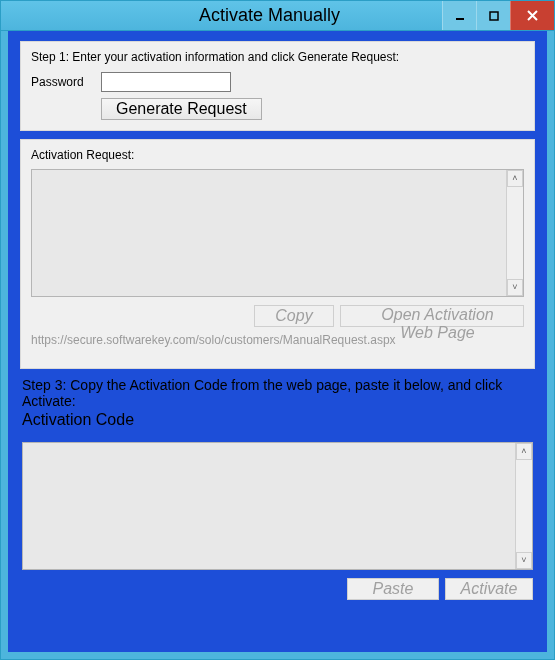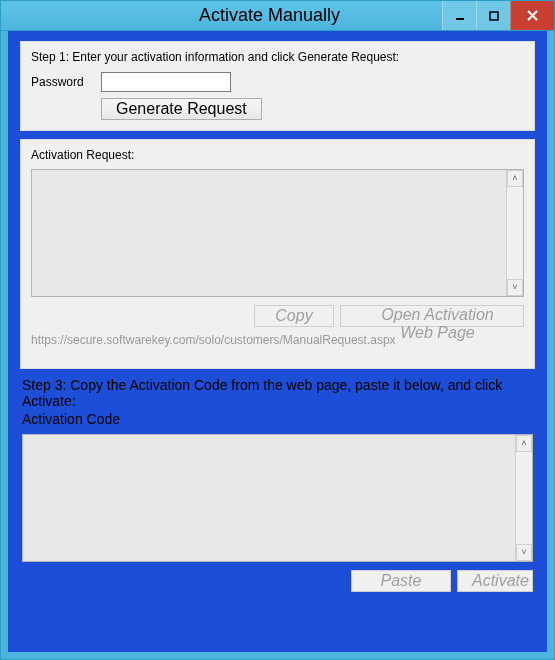--- a/index.html
+++ b/index.html
@@ -170,22 +170,22 @@
     font-size: 12px;
     color: #9a9a9a;
     margin-top: 6px;
     margin-bottom: 13px;
   }
   .step3-label {
     font-size: 14px;
     margin-bottom: 2px;
   }
   .sub-label {
-    font-size: 14px;
-    margin-bottom: 7px;
+    font-size: 16px;
+    margin-bottom: 13px;
   }
 </style>
 </head>
 <body>
 
 <div class="win">
 
   <div class="titlebar">
     <div class="title">Activate Manually</div>
     <div class="win-controls">
@@ -248,19 +248,19 @@
 
       <div class="multiline-wrap tall">
         <div class="multiline-body"></div>
         <div class="vscroll">
           <div class="scroll-arrow">˄</div>
           <div class="scroll-arrow">˅</div>
         </div>
       </div>
 
       <div class="btn-row">
-        <button class="btn disabled" style="width:100px;">Paste</button>
-        <button class="btn disabled" style="width:76px;">Activate</button>
+        <button class="btn disabled" style="width:92px;">Paste</button>
+        <button class="btn disabled" style="width:88px;">Activate</button>
       </div>
     </div>
 
   </div>
 </div>
 
 </body></html>

